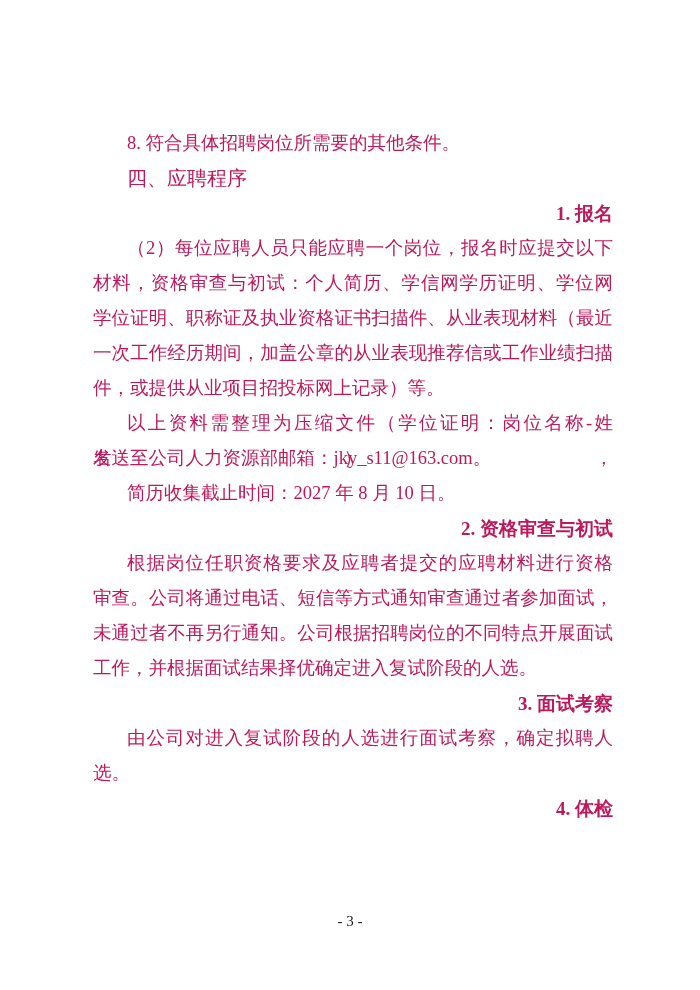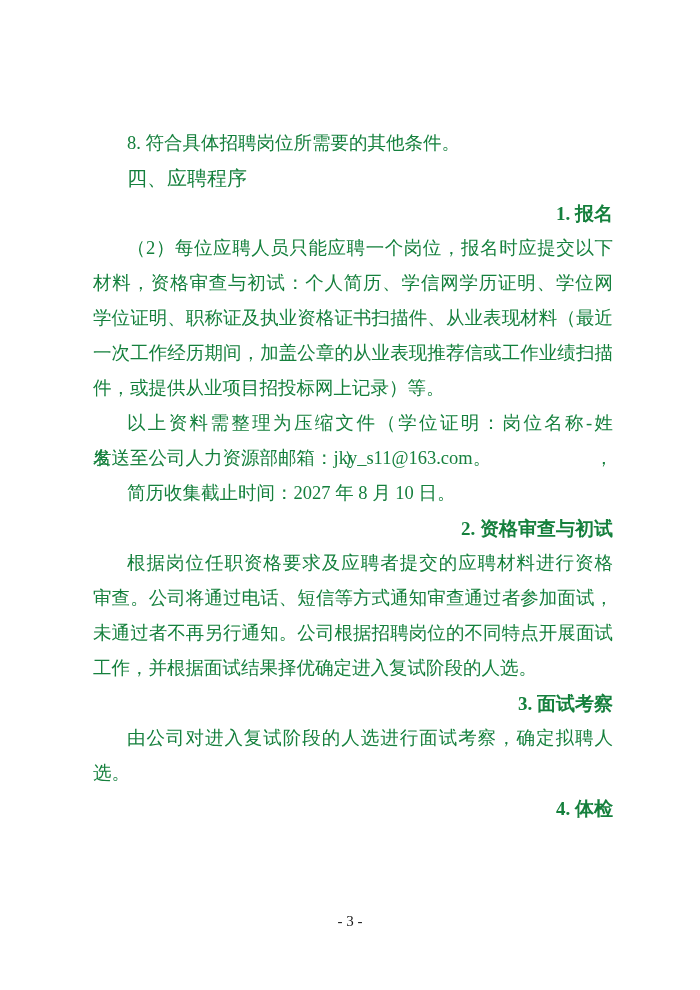--- a/index.html
+++ b/index.html
@@ -22,21 +22,21 @@
     top: 126px;
     width: 520px;
   }
   .line {
     height: 35px;
     line-height: 35px;
     margin: 0;
     padding: 0;
     font-size: 18.5px;
     white-space: nowrap;
-    color: #15803d;
+    color: #be185d;
   }
   
   .indent { text-indent: 34px; }
   
   .fill {
     white-space: normal;
     text-align: justify;
     text-align-last: justify;
     font-family: Liberation Serif, serif;
   }

